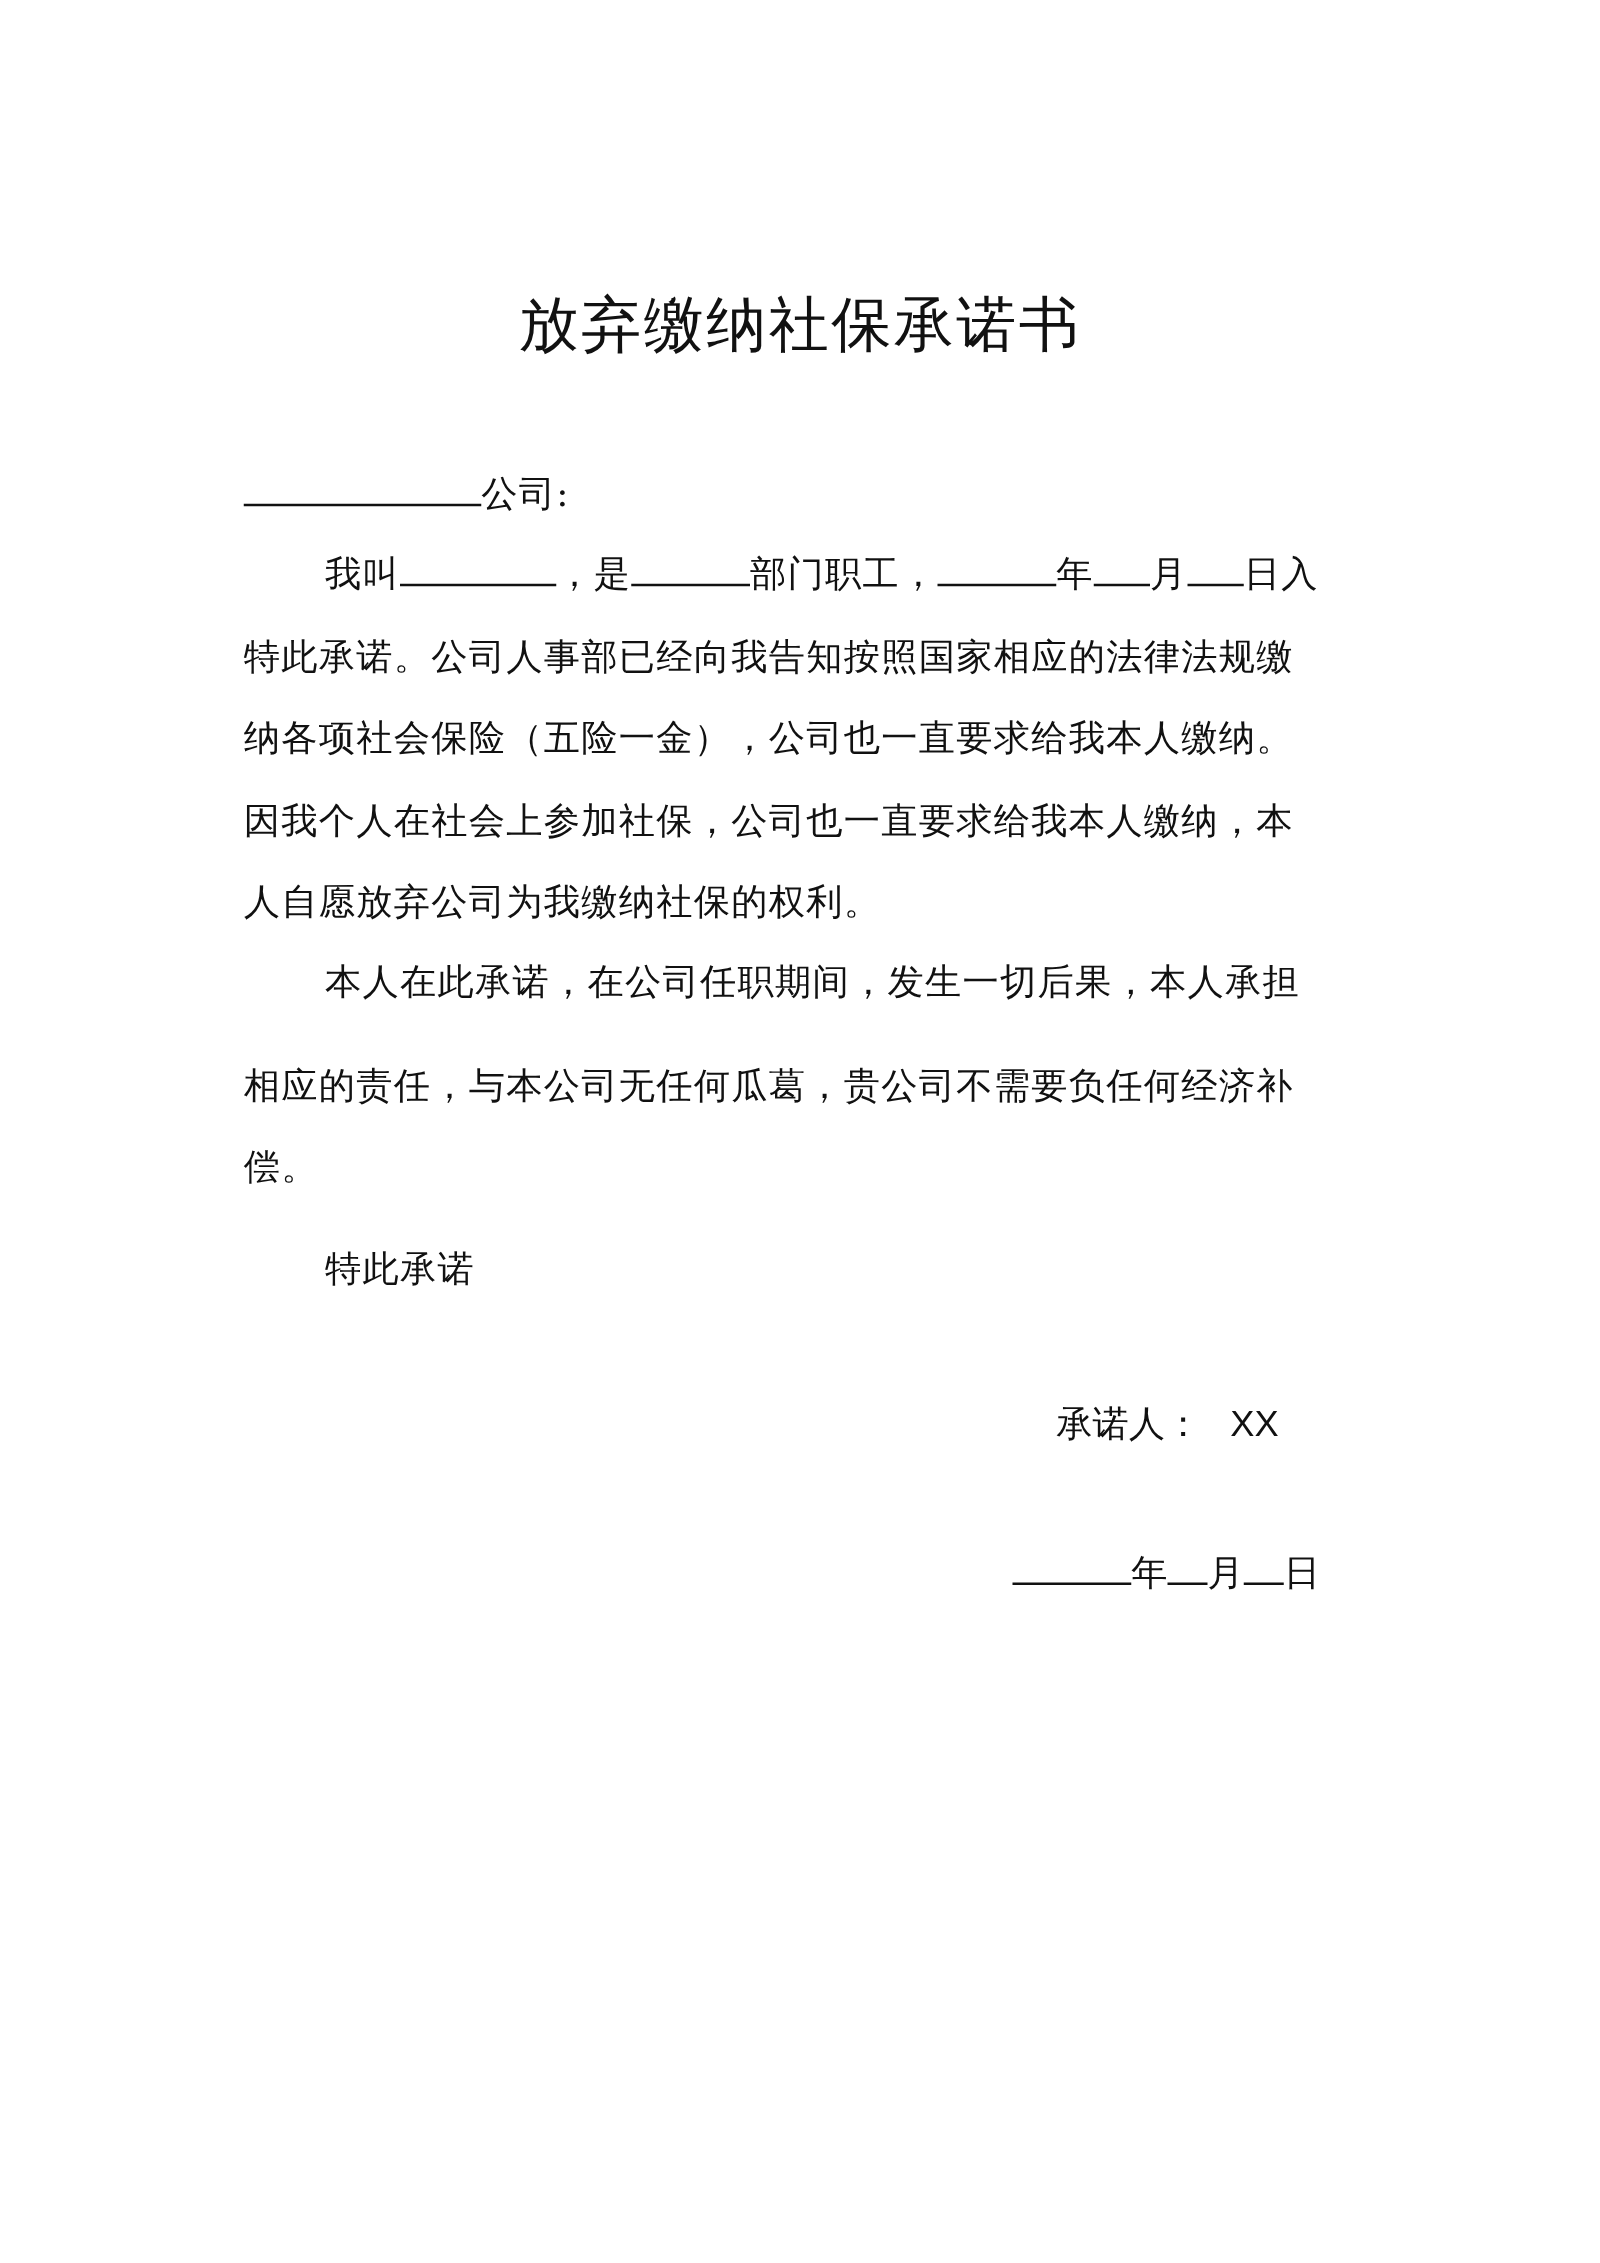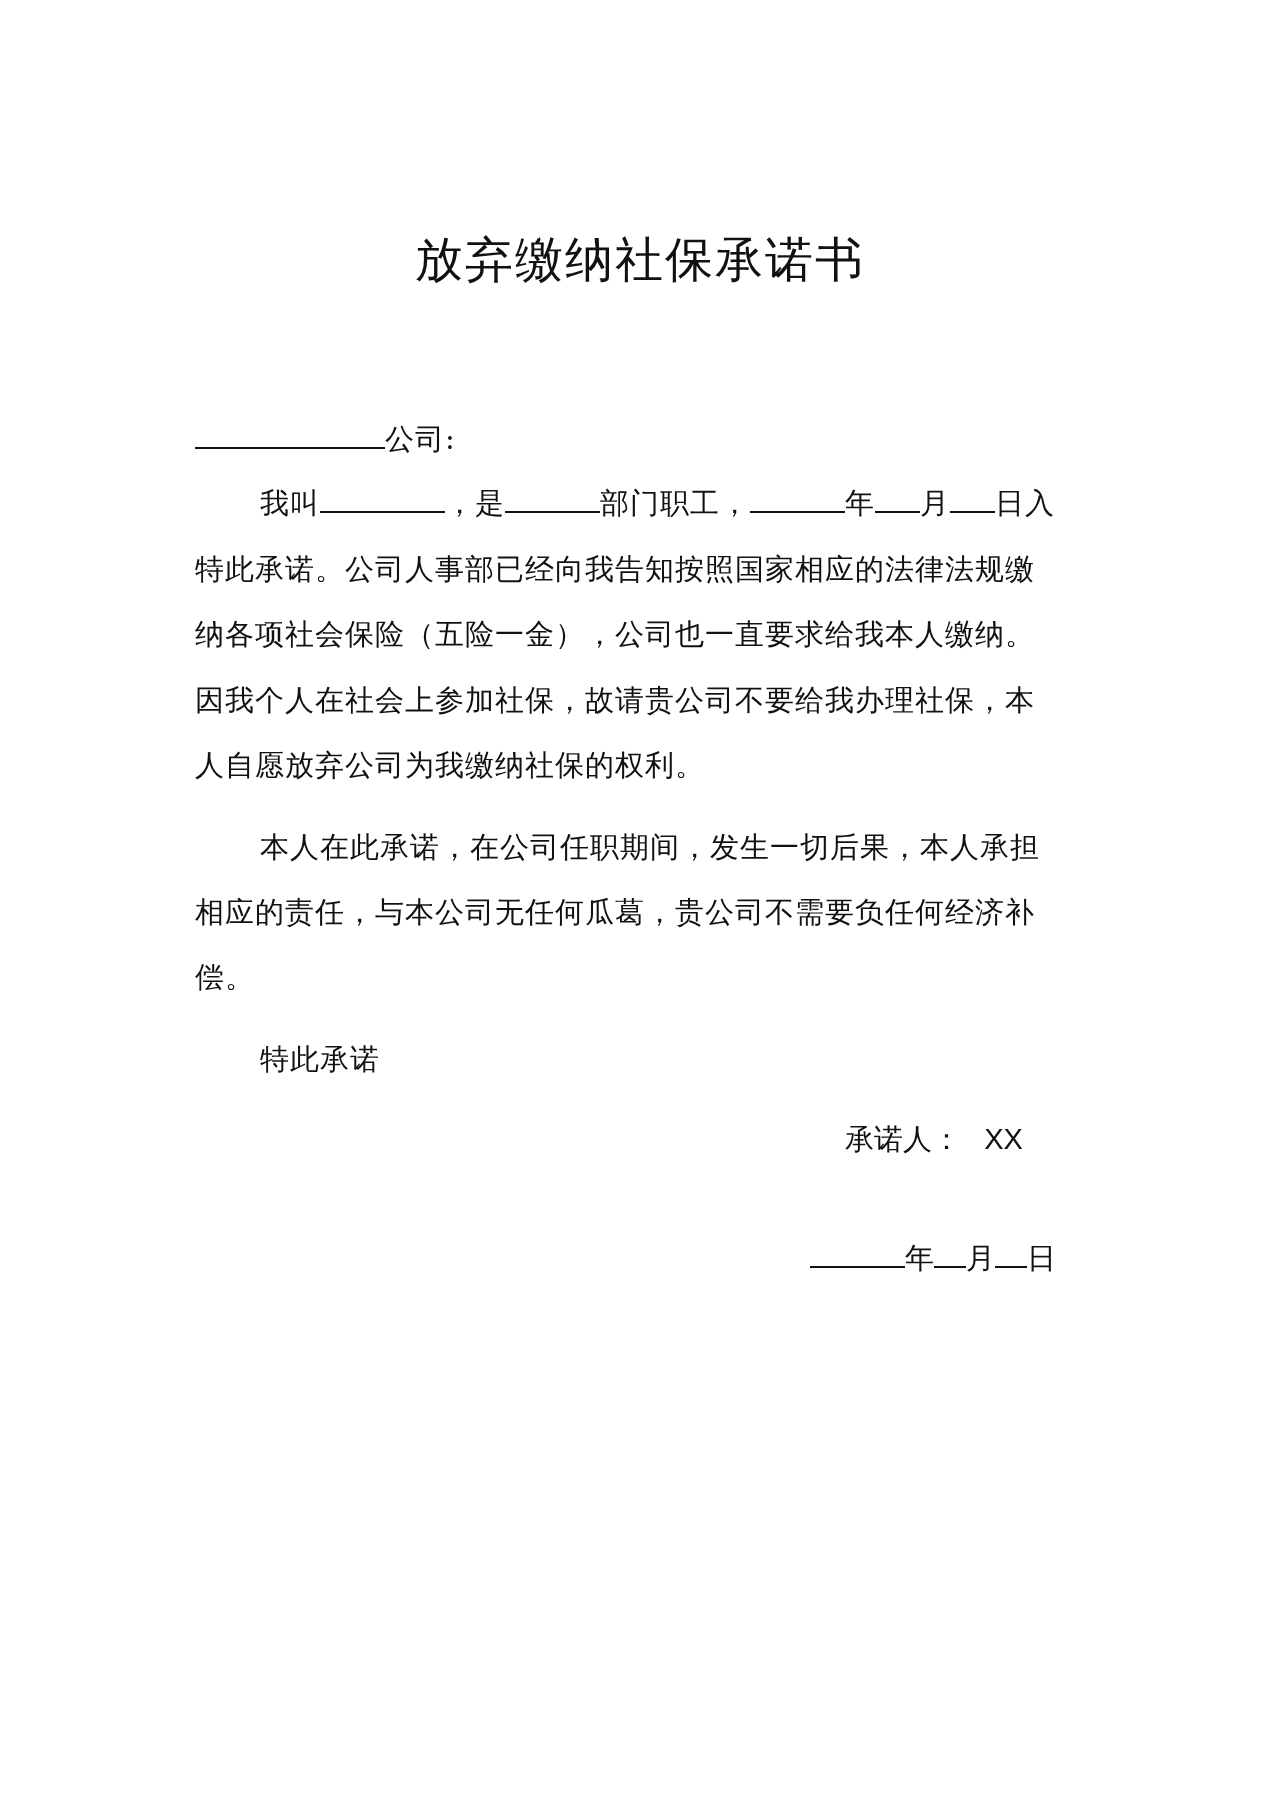--- a/index.html
+++ b/index.html
@@ -1,43 +1,43 @@
 <!DOCTYPE html>
 <html><head>
 <meta charset="utf-8">
 <style>
   html, body { margin:0; padding:0; background:#ffffff; }
   body { width:1280px; height:1810px; position:relative; overflow:hidden;
          font-family:"DejaVu Serif", "Liberation Serif", serif; color:#111; }
   .title { position:absolute; top:228px; left:0; width:1280px; text-align:center;
            font-size:48px; letter-spacing:2px; }
-  .line { position:absolute; left:195px; font-size:29px; white-space:nowrap; letter-spacing:1px;margin-top:44px; }
+  .line { position:absolute; left:195px; font-size:29px; white-space:nowrap; letter-spacing:1px; }
   .blank { display:inline-block; border-bottom:2px solid #111; height:26px; vertical-align:baseline; }
   .sig { position:absolute; font-size:29px; white-space:nowrap; }
   .latin { font-family:"Liberation Sans", sans-serif; }
 </style>
 </head>
 <body>
 
 <div class="title">放弃缴纳社保承诺书</div>
 
 <div class="line" style="top:376px;">
   <span class="blank" style="width:190px;"></span><span>公司:</span>
 </div>
 
 <div class="line" style="top:440px; left:260px;text-align:center;">
   <span>我叫</span><span class="blank" style="width:125px;"></span><span>，是</span><span class="blank" style="width:95px;"></span><span>部门职工，</span><span class="blank" style="width:95px;"></span><span>年</span><span class="blank" style="width:45px;"></span><span>月</span><span class="blank" style="width:45px;"></span><span>日入</span>
 </div>
 
 <div class="line" style="top:506px;">特此承诺。公司人事部已经向我告知按照国家相应的法律法规缴</div>
 <div class="line" style="top:571px;text-align:right;">纳各项社会保险（五险一金），公司也一直要求给我本人缴纳。</div>
-<div class="line" style="top:637px;">因我个人在社会上参加社保，故请贵公司不要给我办理社保，本</div>
+<div class="line" style="top:637px;">因我个人在社会上参加社保，公司也一直要求给我本人缴纳，本</div>
 <div class="line" style="top:702px;">人自愿放弃公司为我缴纳社保的权利。</div>
 
-<div class="line" style="top:784px; left:260px;">本人在此承诺，在公司任职期间，发生一切后果，本人承担</div>
+<div class="line" style="top:766px; left:260px;">本人在此承诺，在公司任职期间，发生一切后果，本人承担</div>
 <div class="line" style="top:849px;">相应的责任，与本公司无任何瓜葛，贵公司不需要负任何经济补</div>
 <div class="line" style="top:914px;">偿。</div>
 
 <div class="line" style="top:996px; left:260px;font-family:Liberation Mono, monospace;">特此承诺</div>
 
 <div class="sig" style="top:1120px; left:845px;">
   <span>承诺人：</span>
   <span class="latin" style="margin-left:14px;margin-top:12px;">XX</span>
 </div>
 

